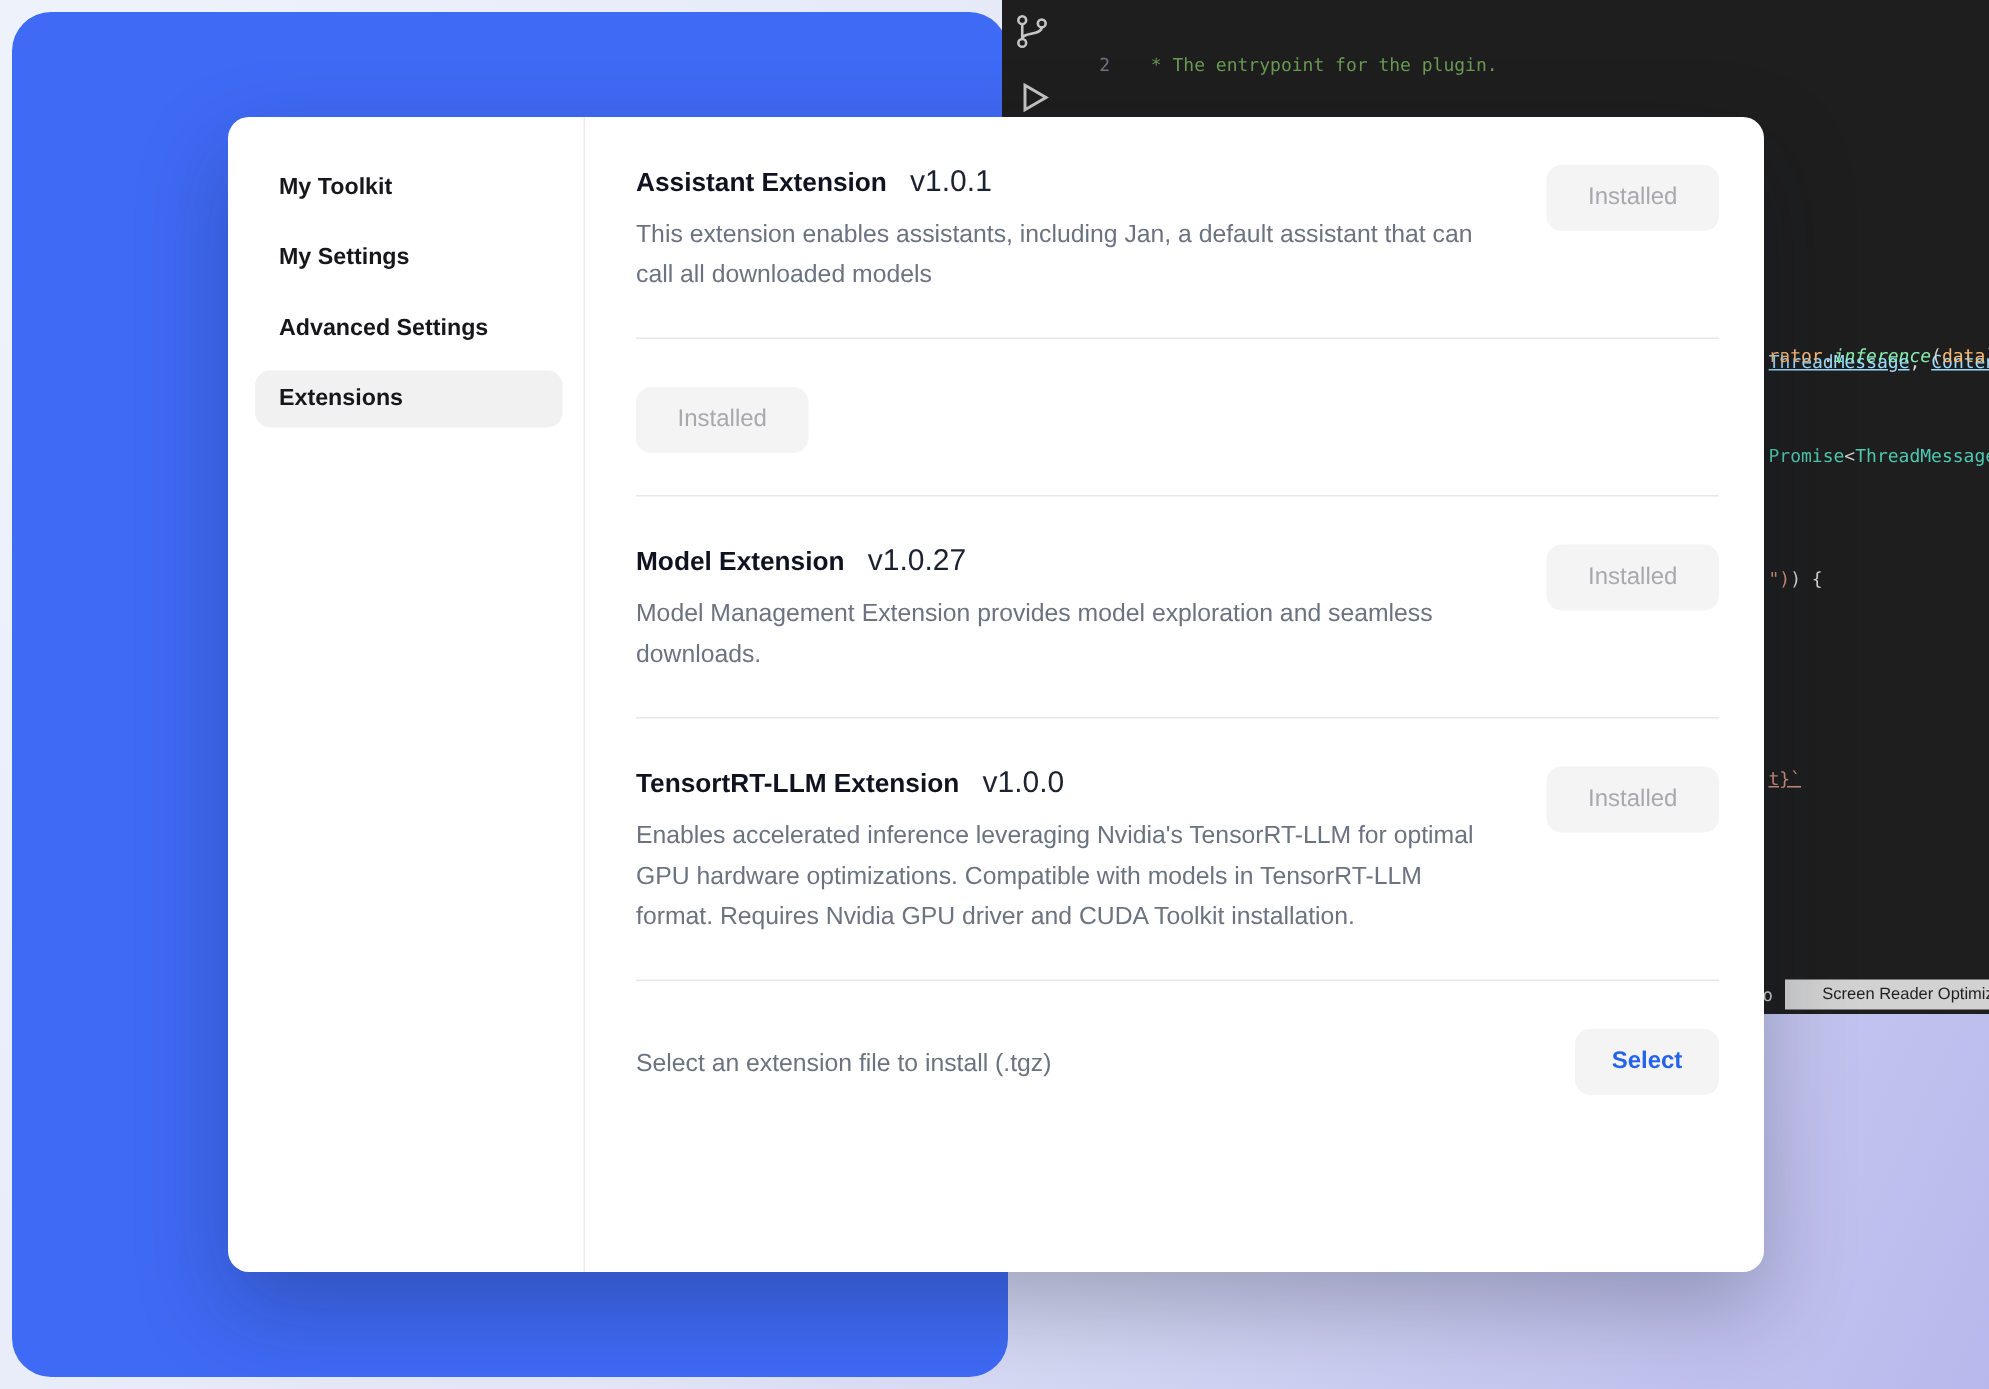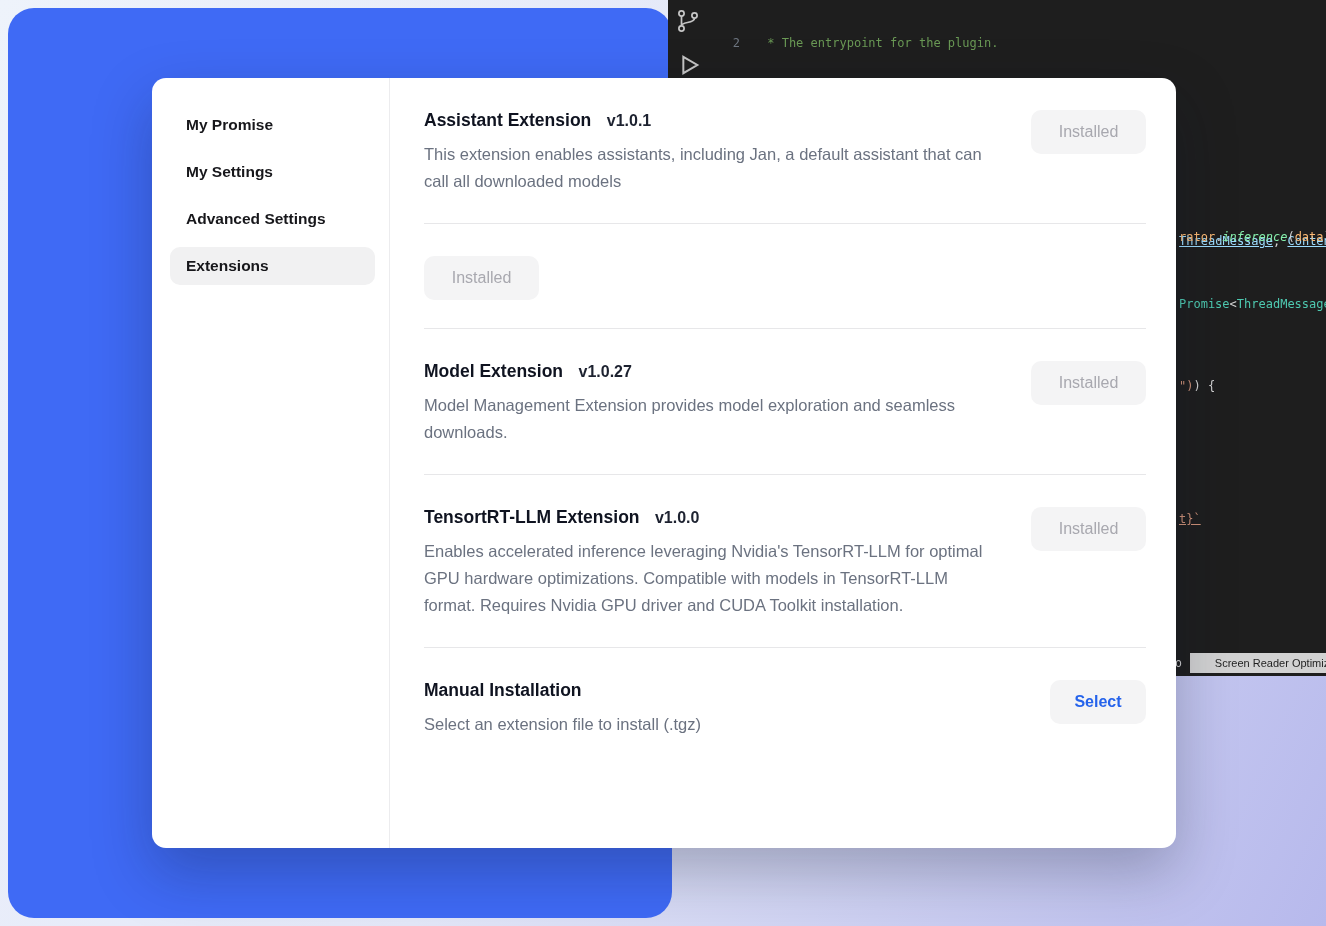--- a/index.html
+++ b/index.html
@@ -40,21 +40,21 @@
   .nav{width:238px;flex:0 0 auto;border-right:1px solid #ececee;
     padding:28px 14px 0 18px;box-sizing:border-box;}
   .nav-item{padding:10px 16px;border-radius:10px;margin-bottom:9px;
     font-size:15.5px;font-weight:700;color:#17171b;cursor:pointer;}
   .nav-item.active{background:#f1f1f2;}
   .content{flex:1;padding:0 30px 0 34px;box-sizing:border-box;}
   .ext-row{display:flex;justify-content:space-between;align-items:flex-start;
     gap:24px;padding:32px 0 28px;}
   .divider{border-top:1px solid #e7e7e9;}
   .ext-title{font-size:17.5px;font-weight:700;color:#0f1320;}
-  .ext-version{font-size:16px;font-weight:700;color:#1d2230;margin-left:11px;}
+  .ext-version{font-size:20px;font-weight:400;color:#1d2230;margin-left:11px;}
   .ext-desc{margin:10px 0 0;font-size:16.5px;line-height:27px;color:#6b7280;
     max-width:575px;}
   .link{color:#2563eb;text-decoration:none;cursor:pointer;}
   .btn{border:none;border-radius:10px;background:#f4f4f5;cursor:pointer;
     font-family:"Liberation Sans",sans-serif;flex:0 0 auto;text-align:center;}
   .btn.installed{width:115px;height:44px;color:#a8a8af;font-size:16px;font-weight:500;}
   .btn.select{width:96px;height:44px;color:#2563eb;font-size:16px;font-weight:700;}
 </style>
 </head>
 <body>
@@ -110,21 +110,21 @@
 
     <div class="status">
       <span class="status-left">go</span>
       <span class="status-notice">Screen Reader Optimize</span>
     </div>
   </div>
 
   <div class="modal">
 
     <div class="nav">
-      <div class="nav-item">My Promise</div>
+      <div class="nav-item">My Toolkit</div>
       <div class="nav-item">My Settings</div>
       <div class="nav-item">Advanced Settings</div>
       <div class="nav-item active">Extensions</div>
     </div>
 
     <div class="content">
 
       <div class="ext-row">
         <div>
           <div>
@@ -161,23 +161,20 @@
             <span class="ext-version">v1.0.0</span>
           </div>
           <p class="ext-desc">Enables accelerated inference leveraging Nvidia's TensorRT-LLM for optimal GPU hardware optimizations. Compatible with models in TensorRT-LLM format. Requires Nvidia GPU driver and CUDA Toolkit installation.</p>
         </div>
         <button class="btn installed">Installed</button>
       </div>
       <div class="divider"></div>
 
       <div class="ext-row">
         <div>
-          <div>
-            <span class="ext-title">Manual Installation</span>
-          </div>
           <p class="ext-desc">Select an extension file to install (.tgz)</p>
         </div>
         <button class="btn select">Select</button>
       </div>
 
     </div>
   </div>
 
 </div>
 

